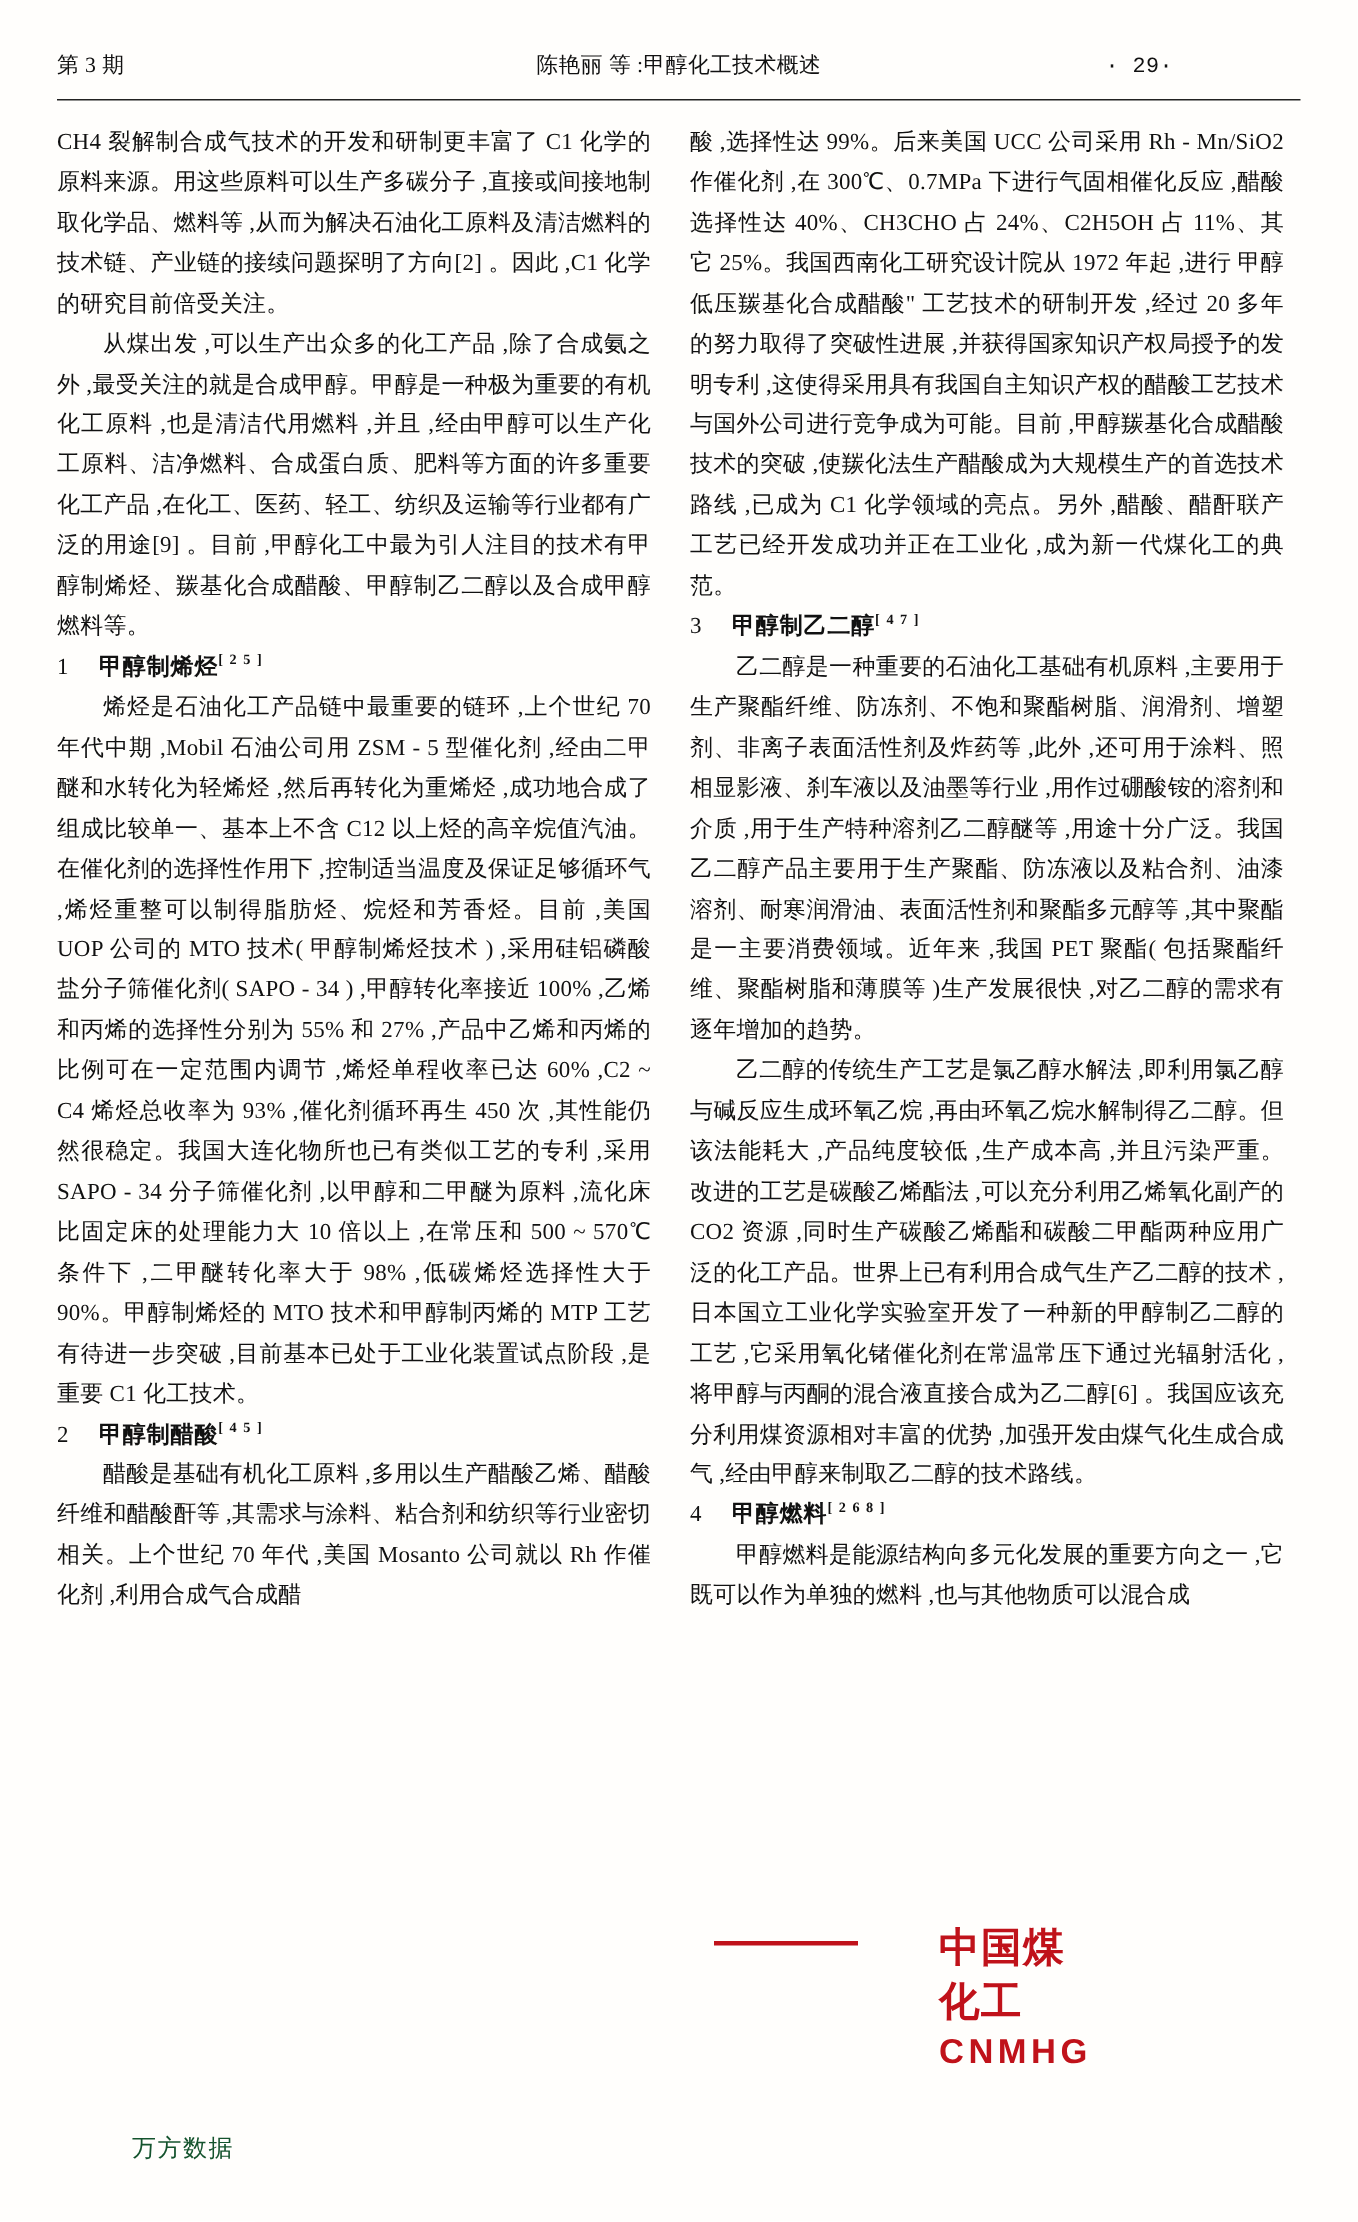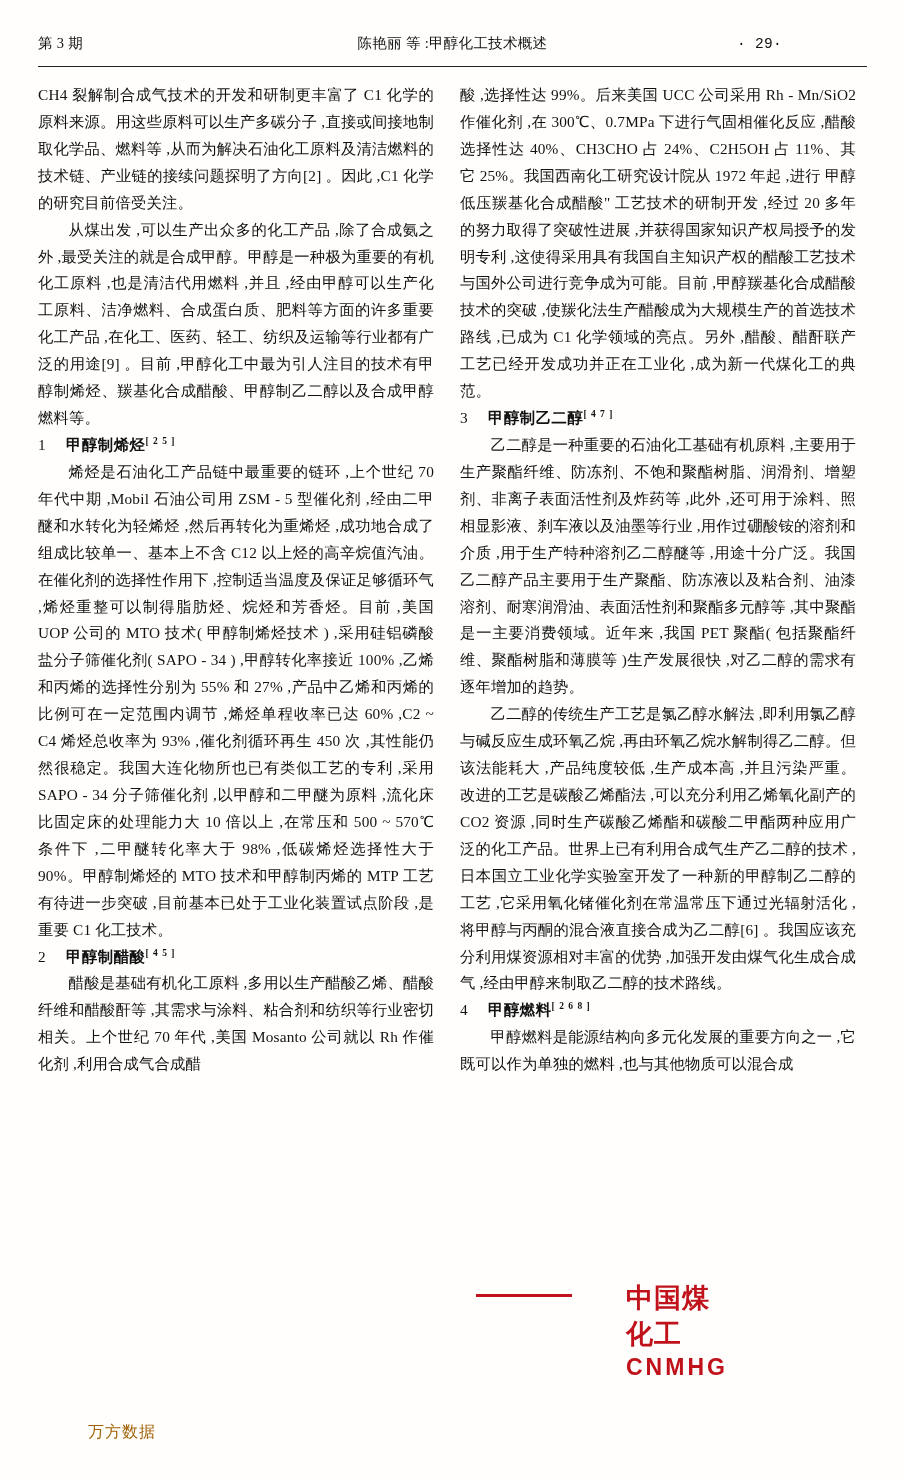--- a/index.html
+++ b/index.html
@@ -127,21 +127,21 @@
     color: #c0121a;
     letter-spacing: 3px;
     font-family: "Liberation Sans", sans-serif;
     margin-top: 2px;
   }
   .footer {
     position: absolute;
     left: 88px;
     bottom: 38px;
     font-size: 16px;
-    color: #a16207;
+    color: #14532d;
     letter-spacing: 1px;
     font-family: "Liberation Sans", sans-serif;
     margin-top: 39px;
   }
 </style>
 </head>
 <body>
 
 <div class="page">
 

